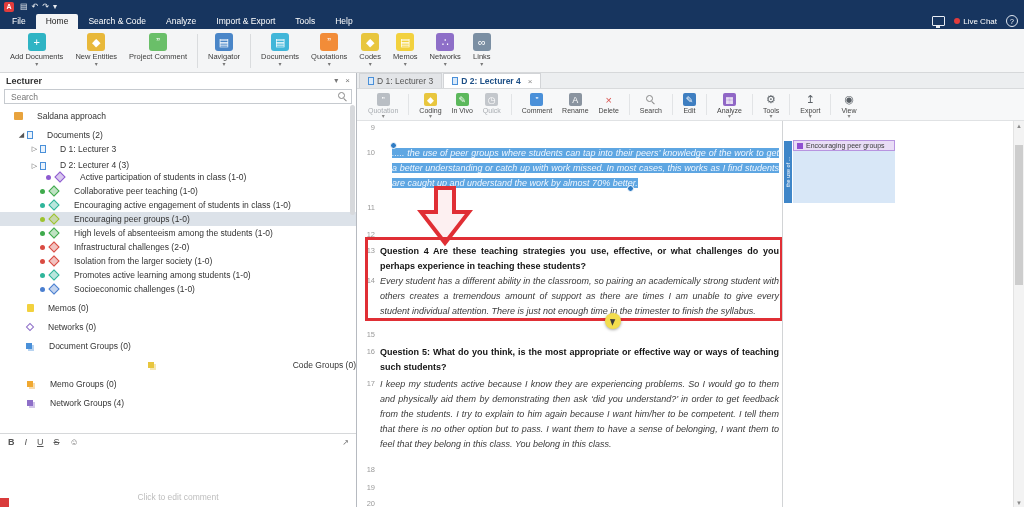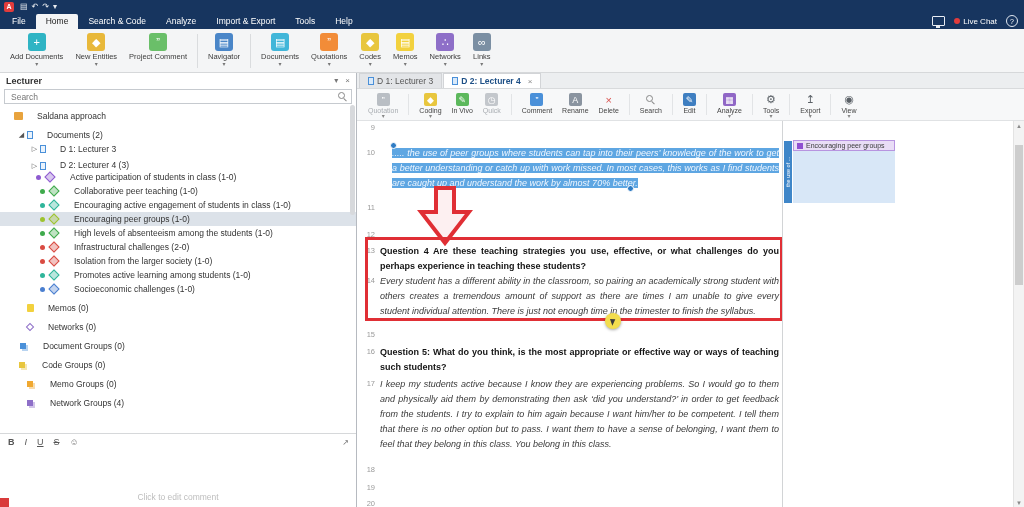--- a/index.html
+++ b/index.html
@@ -224,21 +224,21 @@
         <div class="trow lvl2" style="padding-left: 30px;">
           <span class="exp-arrow">▷</span>
           <span class="ic ic-doc" style="border: 1px solid rgb(74, 144, 217);"></span>
           <span class="tlabel">D 1: Lecturer 3</span>
         </div>
         <div class="trow lvl2" style="padding-left: 30px; align-items: flex-end;">
           <span class="exp-arrow">▷</span>
           <span class="ic ic-doc" style="border: 1px solid rgb(74, 144, 217);"></span>
           <span class="tlabel">D 2: Lecturer 4 (3)</span>
         </div>
-        <div class="trow lvl2" style="padding-left: 26px;">
+        <div class="trow lvl2" style="padding-left: 36px;">
           <span class="exp-arrow"></span>
           <span class="ic ic-dot" style="background: rgb(142, 91, 208);"></span>
           <span class="ic ic-diamond" style="background: rgba(142, 91, 208, 0.333); border: 1px solid rgb(142, 91, 208);"></span>
           <span class="tlabel">Active participation of students in class (1-0)</span>
         </div>
         <div class="trow lvl2" style="padding-left: 30px;">
           <span class="exp-arrow"></span>
           <span class="ic ic-dot" style="background: rgb(63, 170, 76);"></span>
           <span class="ic ic-diamond" style="background: rgba(63, 170, 76, 0.333); border: 1px solid rgb(63, 170, 76);"></span>
           <span class="tlabel">Collaborative peer teaching (1-0)</span>
@@ -288,26 +288,26 @@
         <div class="trow lvl1" style="padding-left: 17px;">
           <span class="exp-arrow"></span>
           <span class="ic ic-memo" style="background: rgb(242, 209, 62);"></span>
           <span class="tlabel">Memos (0)</span>
         </div>
         <div class="trow lvl1" style="padding-left: 17px;">
           <span class="exp-arrow"></span>
           <span class="ic ic-net" style="border: 1px solid rgb(142, 111, 200);"></span>
           <span class="tlabel">Networks (0)</span>
         </div>
-        <div class="trow lvl1" style="padding-left: 10px;">
+        <div class="trow lvl1" style="padding-left: 16px;">
           <span class="exp-arrow"></span>
           <span class="ic ic-group" style="background: rgb(74, 144, 217); box-shadow: rgba(74, 144, 217, 0.4) 2px 2px 0px;"></span>
           <span class="tlabel">Document Groups (0)</span>
         </div>
-        <div class="trow lvl1" style="padding-left: 9px;">
+        <div class="trow lvl1" style="padding-left: 17px; justify-content: space-between;">
           <span class="exp-arrow"></span>
           <span class="ic ic-group" style="background: rgb(232, 198, 62); box-shadow: rgba(232, 198, 62, 0.4) 2px 2px 0px;"></span>
           <span class="tlabel">Code Groups (0)</span>
         </div>
         <div class="trow lvl1" style="padding-left: 17px;">
           <span class="exp-arrow"></span>
           <span class="ic ic-group" style="background: rgb(240, 168, 48); box-shadow: rgba(240, 168, 48, 0.4) 2px 2px 0px;"></span>
           <span class="tlabel">Memo Groups (0)</span>
         </div>
         <div class="trow lvl1" style="padding-left: 17px;">

